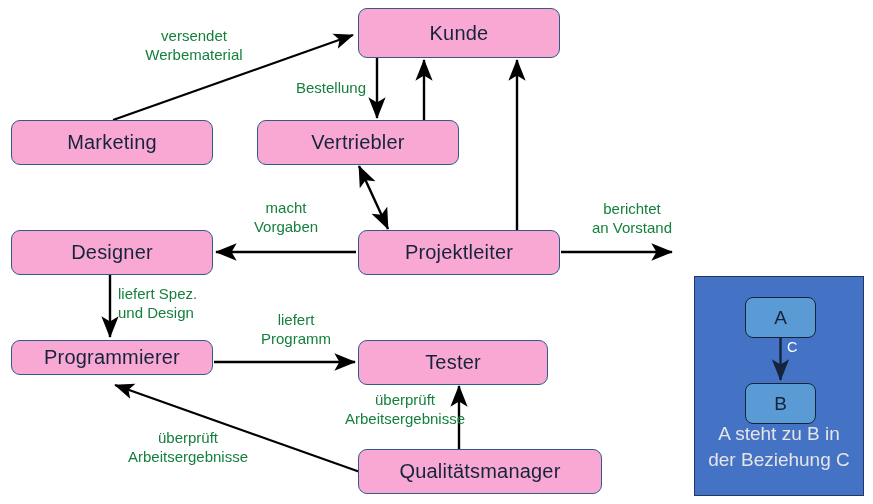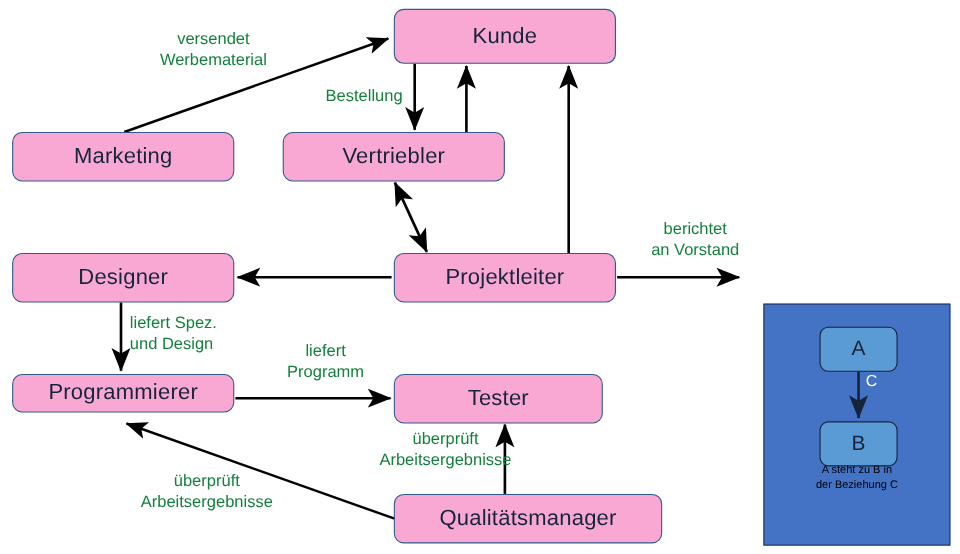--- a/index.html
+++ b/index.html
@@ -47,22 +47,22 @@
     border:1.6px solid #16243B;
     border-radius:8px;
     display:flex;align-items:center;justify-content:center;
     color:#16243B;
     font-size:19px;
   }
   #legend-caption{
     position:absolute;
     left:0;right:0;top:144px;
     text-align:center;
-    color:#000000;
-    font-size:10px;
+    color:#e5e5e5;
+    font-size:19px;
     line-height:1.35;
     white-space:pre-line;
   }
   #legend-rel-label{
     position:absolute;
     left:92px;top:62px;
     color:#FFFFFF;
     font-size:14.5px;
   }
 </style>
@@ -138,20 +138,22 @@
   <div class="node" style="left:358px;top:449px;width:244px;height:45px;">
     <span>Qualitätsmanager</span>
   </div>
 
   <div class="edge-label" style="left:104px;top:26px;width:180px;">versendet
 Werbematerial</div>
 
   <div class="edge-label" style="left:258px;top:78px;width:146px;">Bestellung</div>
 
 
+  <div class="edge-label" style="left:222px;top:198px;width:128px;">macht
+Vorgaben</div>
 
   <div class="edge-label" style="left:566px;top:199px;width:132px;">berichtet
 an Vorstand</div>
 
   <div class="edge-label" style="left:118px;top:284px;width:126px;text-align:left;">liefert Spez.
 und Design</div>
 
   <div class="edge-label" style="left:240px;top:310px;width:112px;">liefert
 Programm</div>
 

